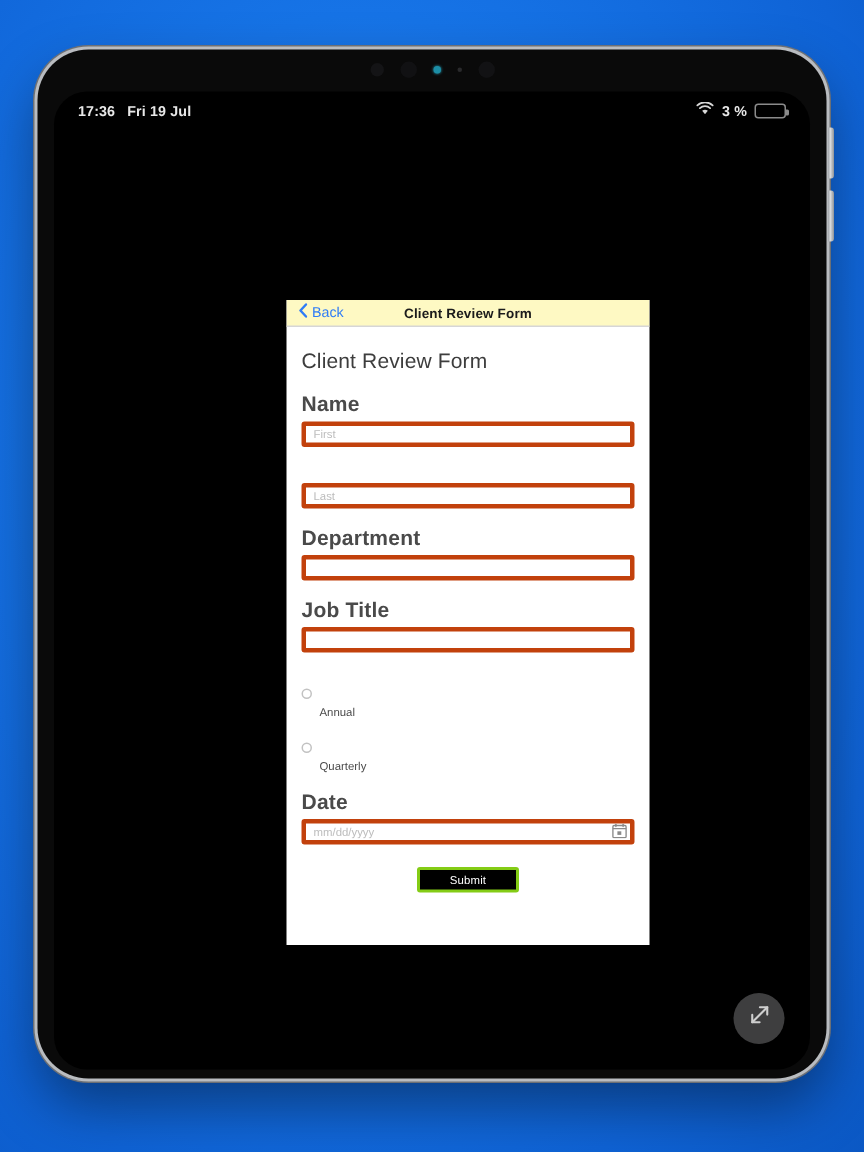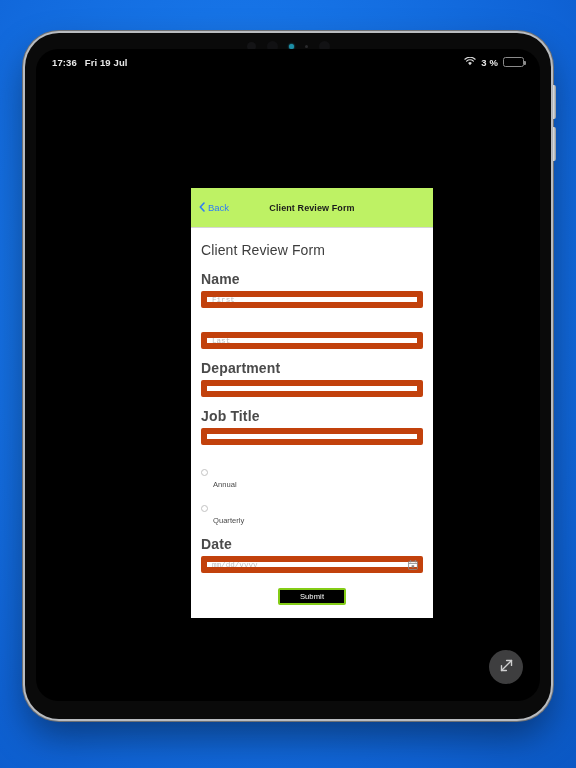--- a/index.html
+++ b/index.html
@@ -57,21 +57,21 @@
   .cam.lens-a { width: 9px;  height: 9px; background: #141416; }
   .cam.lens-b { width: 11px; height: 11px; background: #111113; }
   .cam.sensor-teal { width: 5px; height: 5px; background: #1c8ea6; box-shadow: 0 0 2px #2ba8c4; }
   .cam.sensor-dot  { width: 3px; height: 3px; background: #2a2a2c; }
   .cam.lens-c { width: 11px; height: 11px; background: #121214; }
 
   
   #screen {
     position: absolute;
     left: 11px;
-    top: 16px;
+    top: 28px;
     width: 504px;
     height: 652px;
     border-radius: 22px;
     background: #000;
     overflow: hidden;
   }
 
   
   #status-bar {
     position: absolute;
@@ -124,22 +124,22 @@
     left: 155px;
     top: 139px;
     width: 242px;
     height: 430px;
     background: #ffffff;
     overflow: hidden;
   }
 
   #nav-bar {
     position: relative;
-    height: 40px;
-    background: #bef264;
+    height: 18px;
+    background: #fef9c3;
     border-bottom: 1px solid #d6d6d6;
     display: flex;
     align-items: center;
   }
   #back-button {
     position: absolute;
     left: 8px;
     display: flex;
     align-items: center;
     gap: 3px;
@@ -174,24 +174,24 @@
     font-weight: bold;
     color: #4a4a4a;
     margin-bottom: 4px;
     letter-spacing: 0.15px;
   }
 
   .text-input {
     display: block;
     width: 100%;
     height: 17px;
-    border: 6px solid #c2410c;
+    border: 3px solid #c2410c;
     border-radius: 2px;
     background: #fff;
-    font-family: Liberation Mono, monospace;
+    font-family: Liberation Sans, sans-serif;
     font-size: 7.6px;
     color: #3a3a3a;
     padding: 0 5px;
     outline: none;
   }
   .text-input::placeholder { color: #bcbcbc; }
   .text-input + .text-input { margin-top: 24px; }
 
   .radio-row {
     display: flex;

